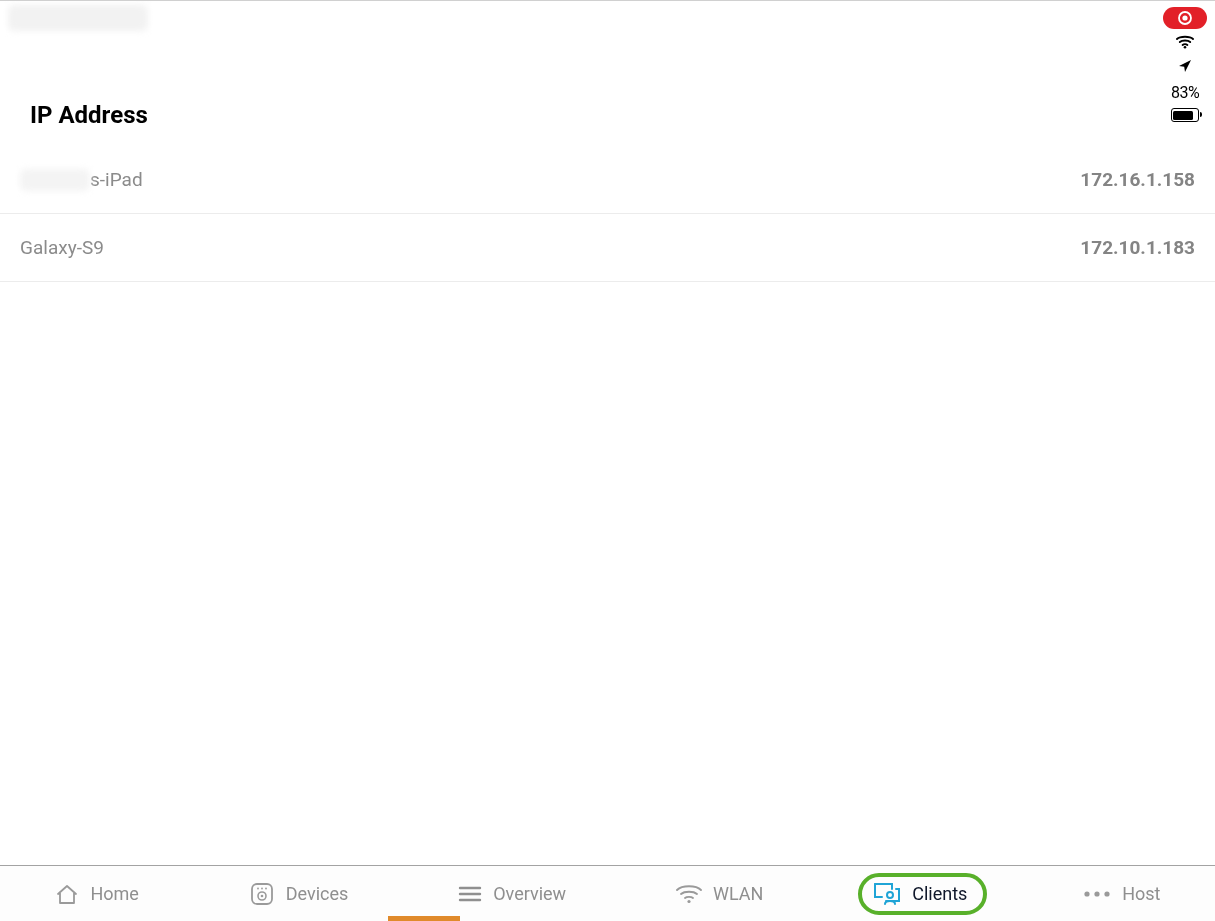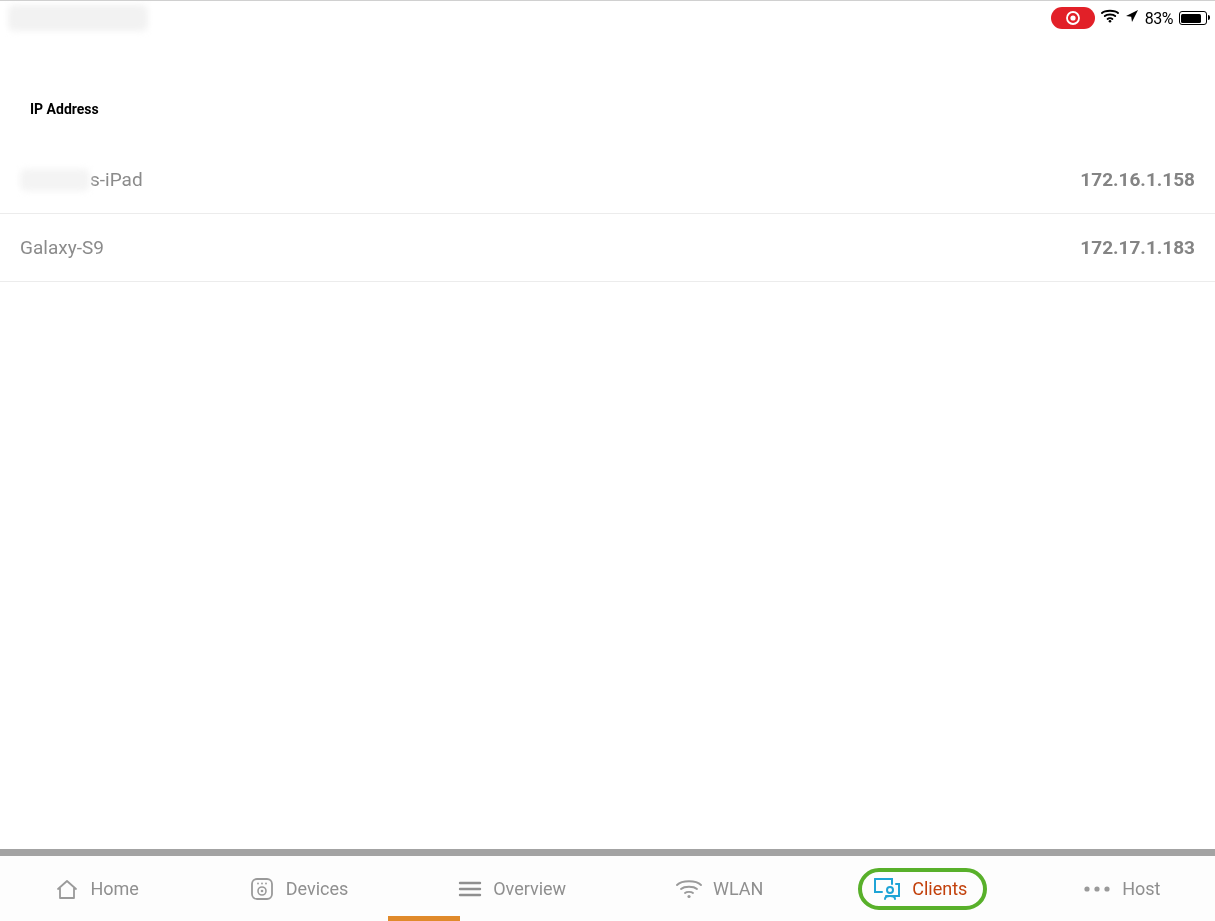--- a/index.html
+++ b/index.html
@@ -20,20 +20,21 @@
     
     .status-bar {
       position: absolute;
       top: 6px;
       right: 8px;
       display: flex;
       align-items: center;
       gap: 6px;
       font-size: 15px;
       font-weight: 500;
+      flex-direction: column;
     }
     .recording-pill {
       background: #e22028;
       border-radius: 12px;
       width: 44px;
       height: 22px;
       display: flex;
       align-items: center;
       justify-content: center;
     }
@@ -70,21 +71,21 @@
       left:0; right:0;
       padding:0 30px 18px 30px;
       display:flex;
       justify-content:space-between;
       align-items:baseline;
     }
     .table-header .col-left{
       font-size:22px; font-weight:700; color:#000;
     }
     .table-header .col-right{
-      font-size:14px; font-weight:700; color:#000;
+      font-size:24px; font-weight:700; color:#000;
     }
 
     
     .rows{
       position:absolute;
       top:145px;
       left:0; right:0;
     }
     .row{
       display:flex;
@@ -103,34 +104,34 @@
       background:#f4f4f4; border-radius:6px;
       filter:blur(3px);
       margin-right:0;
     }
     .row .ip{ color:#848484; font-size:19px;font-weight:bold; }
 
     
     .tabbar{
       position:absolute;
       bottom:0; left:0; right:0;
-      height:72px;
-      border-top:7px solid #a3a3a3;
+      height:56px;
+      border-top:1px solid #a3a3a3;
       display:flex;
       align-items:center;
       justify-content:space-around;
       background:#fdfdfd;
     }
     .tab{
       display:flex; align-items:center; gap:10px;
       color:#8f8f8f; font-size:18px;
       padding:6px 14px;
       border-radius:22px;
     }
-    .tab.active{ color:#c2410c; }
+    .tab.active{ color:#0f172a; }
     .tab .icon{ display:flex; align-items:center; }
     .highlight-ring{
       border:4px solid #58b02a;
       border-radius:28px;
       padding:4px 16px 4px 10px;
       display:flex; align-items:center; gap:10px;
     }
 
     .orange-strip{
       position:absolute; bottom:0; left:388px;
@@ -177,21 +178,21 @@
     <div class="host">
       <span class="blur-chip"></span>
       <span>s-iPad</span>
     </div>
     <div class="ip">172.16.1.158</div>
   </div>
   <div class="row">
     <div class="host">
       <span>Galaxy-S9</span>
     </div>
-    <div class="ip">172.17.1.183</div>
+    <div class="ip">172.10.1.183</div>
   </div>
 </div>
 
 <div class="tabbar">
 
   <div class="tab">
     <span class="icon">
       <svg width="26" height="26" viewBox="0 0 26 26">
         <path d="M4 13 L13 5 L22 13 M6 12 V22 H20 V12" fill="none" stroke="#9a9a9a" stroke-width="1.8" stroke-linejoin="round" stroke-linecap="round"></path>
       </svg>

